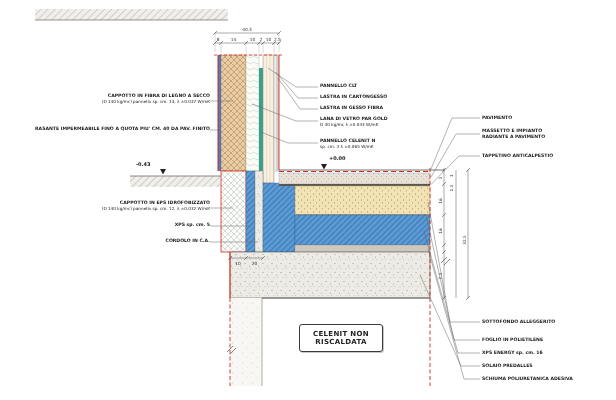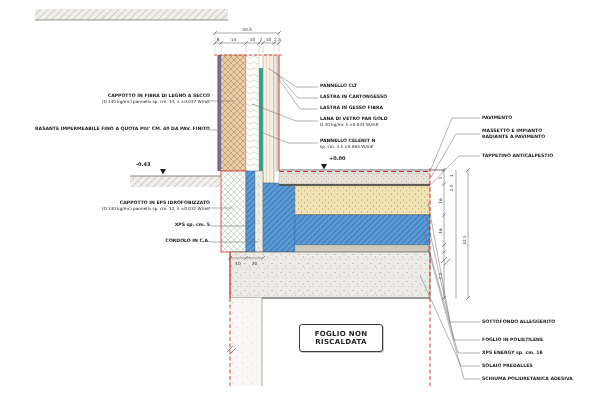--- a/index.html
+++ b/index.html
@@ -263,16 +263,16 @@
 <div class="flabel" style="top:153px;left:482px">TAPPETINO ANTICALPESTIO</div>
 <div class="flabel" style="top:319px;left:482px">SOTTOFONDO ALLEGGERITO</div>
 <div class="flabel" style="top:337px;left:482px">FOGLIO IN POLIETILENE</div>
 <div class="flabel" style="top:350px;left:482px">XPS ENERGY sp. cm. 16</div>
 <div class="flabel" style="top:363px;left:482px">SOLAIO PREDALLES</div>
 <div class="flabel" style="top:376px;left:482px">SCHIUMA POLIURETANICA ADESIVA</div>
 
 <div class="level" style="top:155px;left:329px">+0.00</div>
 <div class="level" style="top:161px;left:136px">-0.43</div>
 
-<div class="roombox">FOGLIO NON
+<div class="roombox">CELENIT NON
 RISCALDATA</div>
 
 </div>
 
 </body></html>

